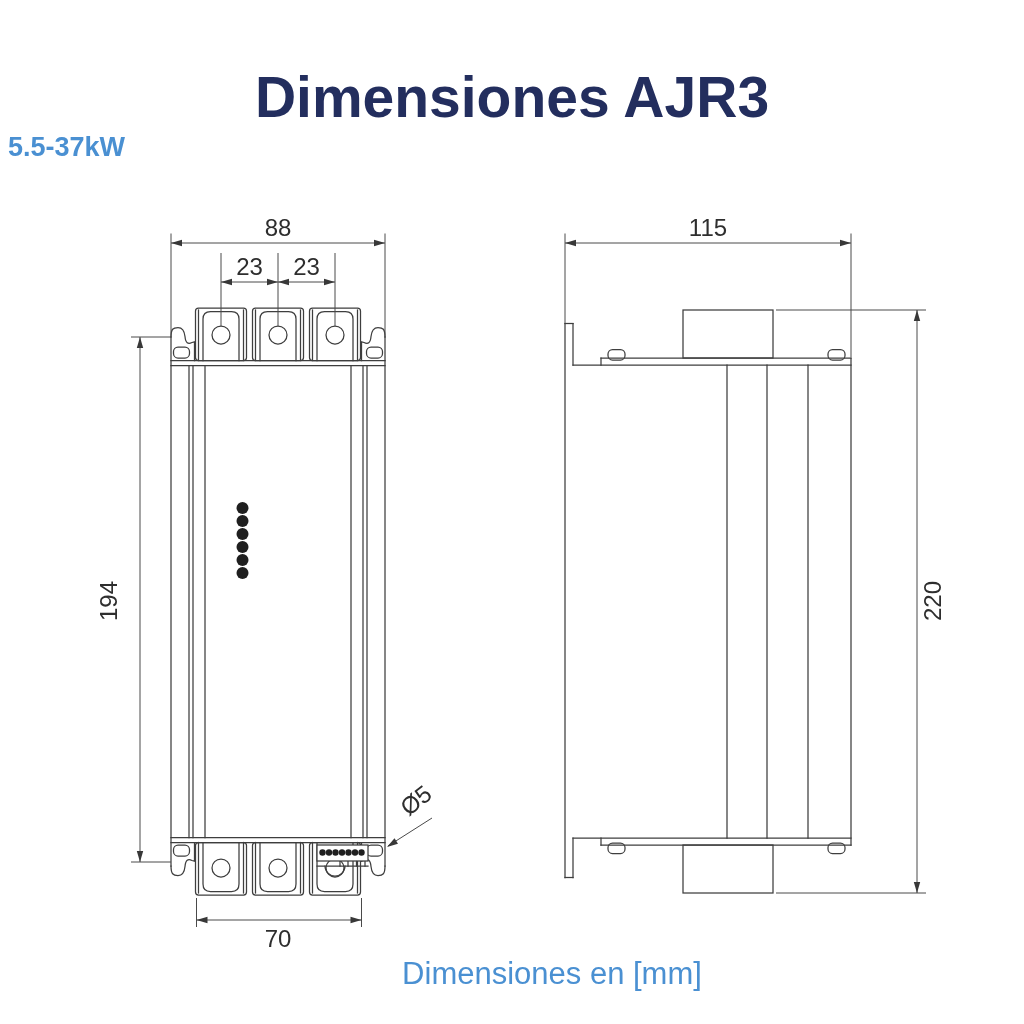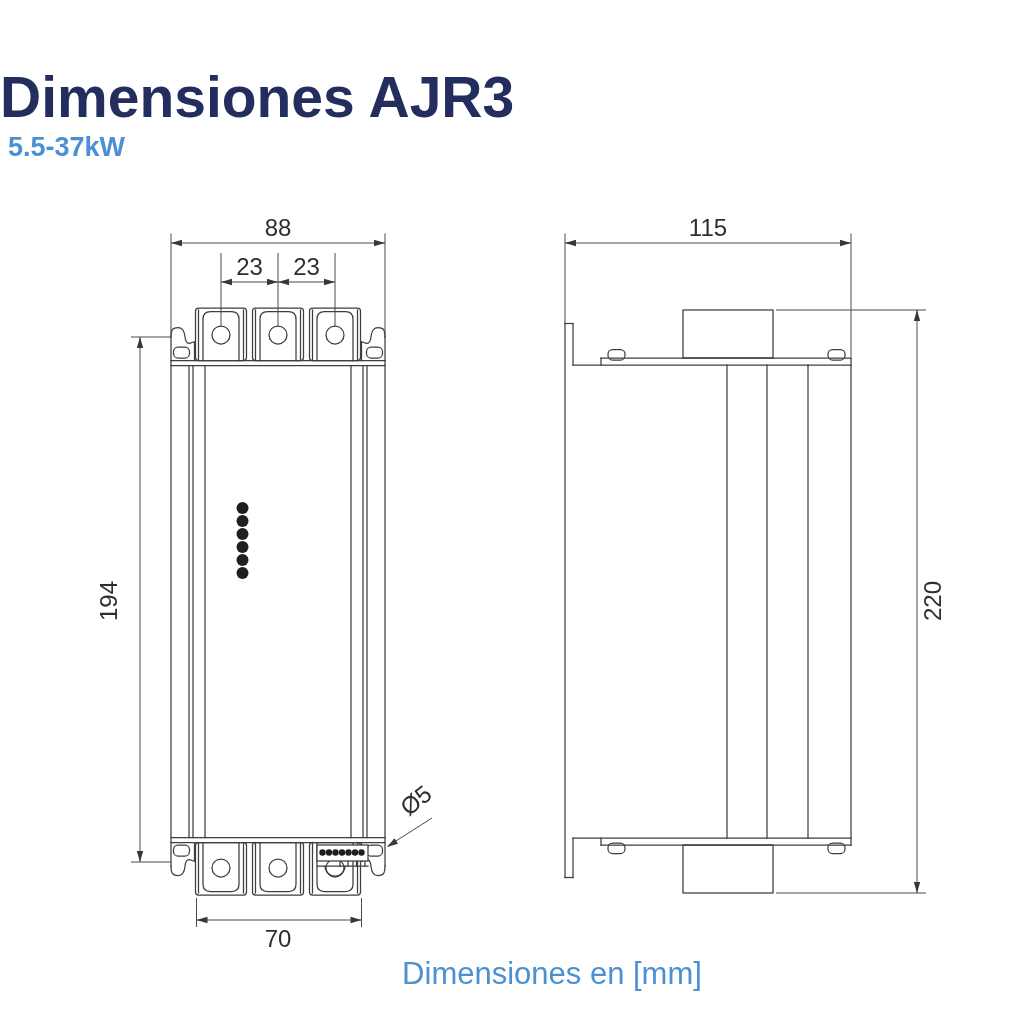--- a/index.html
+++ b/index.html
@@ -1,21 +1,21 @@
 <!DOCTYPE html>
 <html style="--title: #232e5e; --accent: #4a90d2; --line: #3e3e3e;"><head>
 <meta charset="utf-8">
 <style>
   :root{
     --title:#232e5e; --accent:#4a90d2; --line:#3e3e3e;
   }
   html,body{margin:0;padding:0;background:#fff;}
   .page{position:relative;width:1024px;height:1024px;background:#fff;overflow:hidden;
         font-family:"Liberation Sans",sans-serif;}
-  .title{position:absolute;top:64px;left:0;width:100%;text-align:left;
+  .title{position:absolute;top:64px;left:0;width:100%;text-align:center;
          font-size:57px;font-weight:700;color:var(--title);letter-spacing:0px;}
   .subtitle{position:absolute;top:132px;left:0;width:100%;text-align:left;
             font-size:27px;font-weight:600;color:var(--accent);padding-left:8px;}
   .footnote{position:absolute;top:956px;left:552px;transform:translateX(-50%);
             font-size:31px;font-weight:400;color:var(--accent);white-space:nowrap;}
   svg{position:absolute;left:0;top:0;}
   .ol{stroke:var(--line);stroke-width:1.25;fill:none;stroke-linecap:square;}
   .dim{stroke:#4a4a4a;stroke-width:1;fill:none;stroke-linecap:butt;}
   .ar{fill:#383838;stroke:none;}
   .dt{font-family:"Liberation Sans",sans-serif;font-size:24px;fill:#2e2e2e;}

